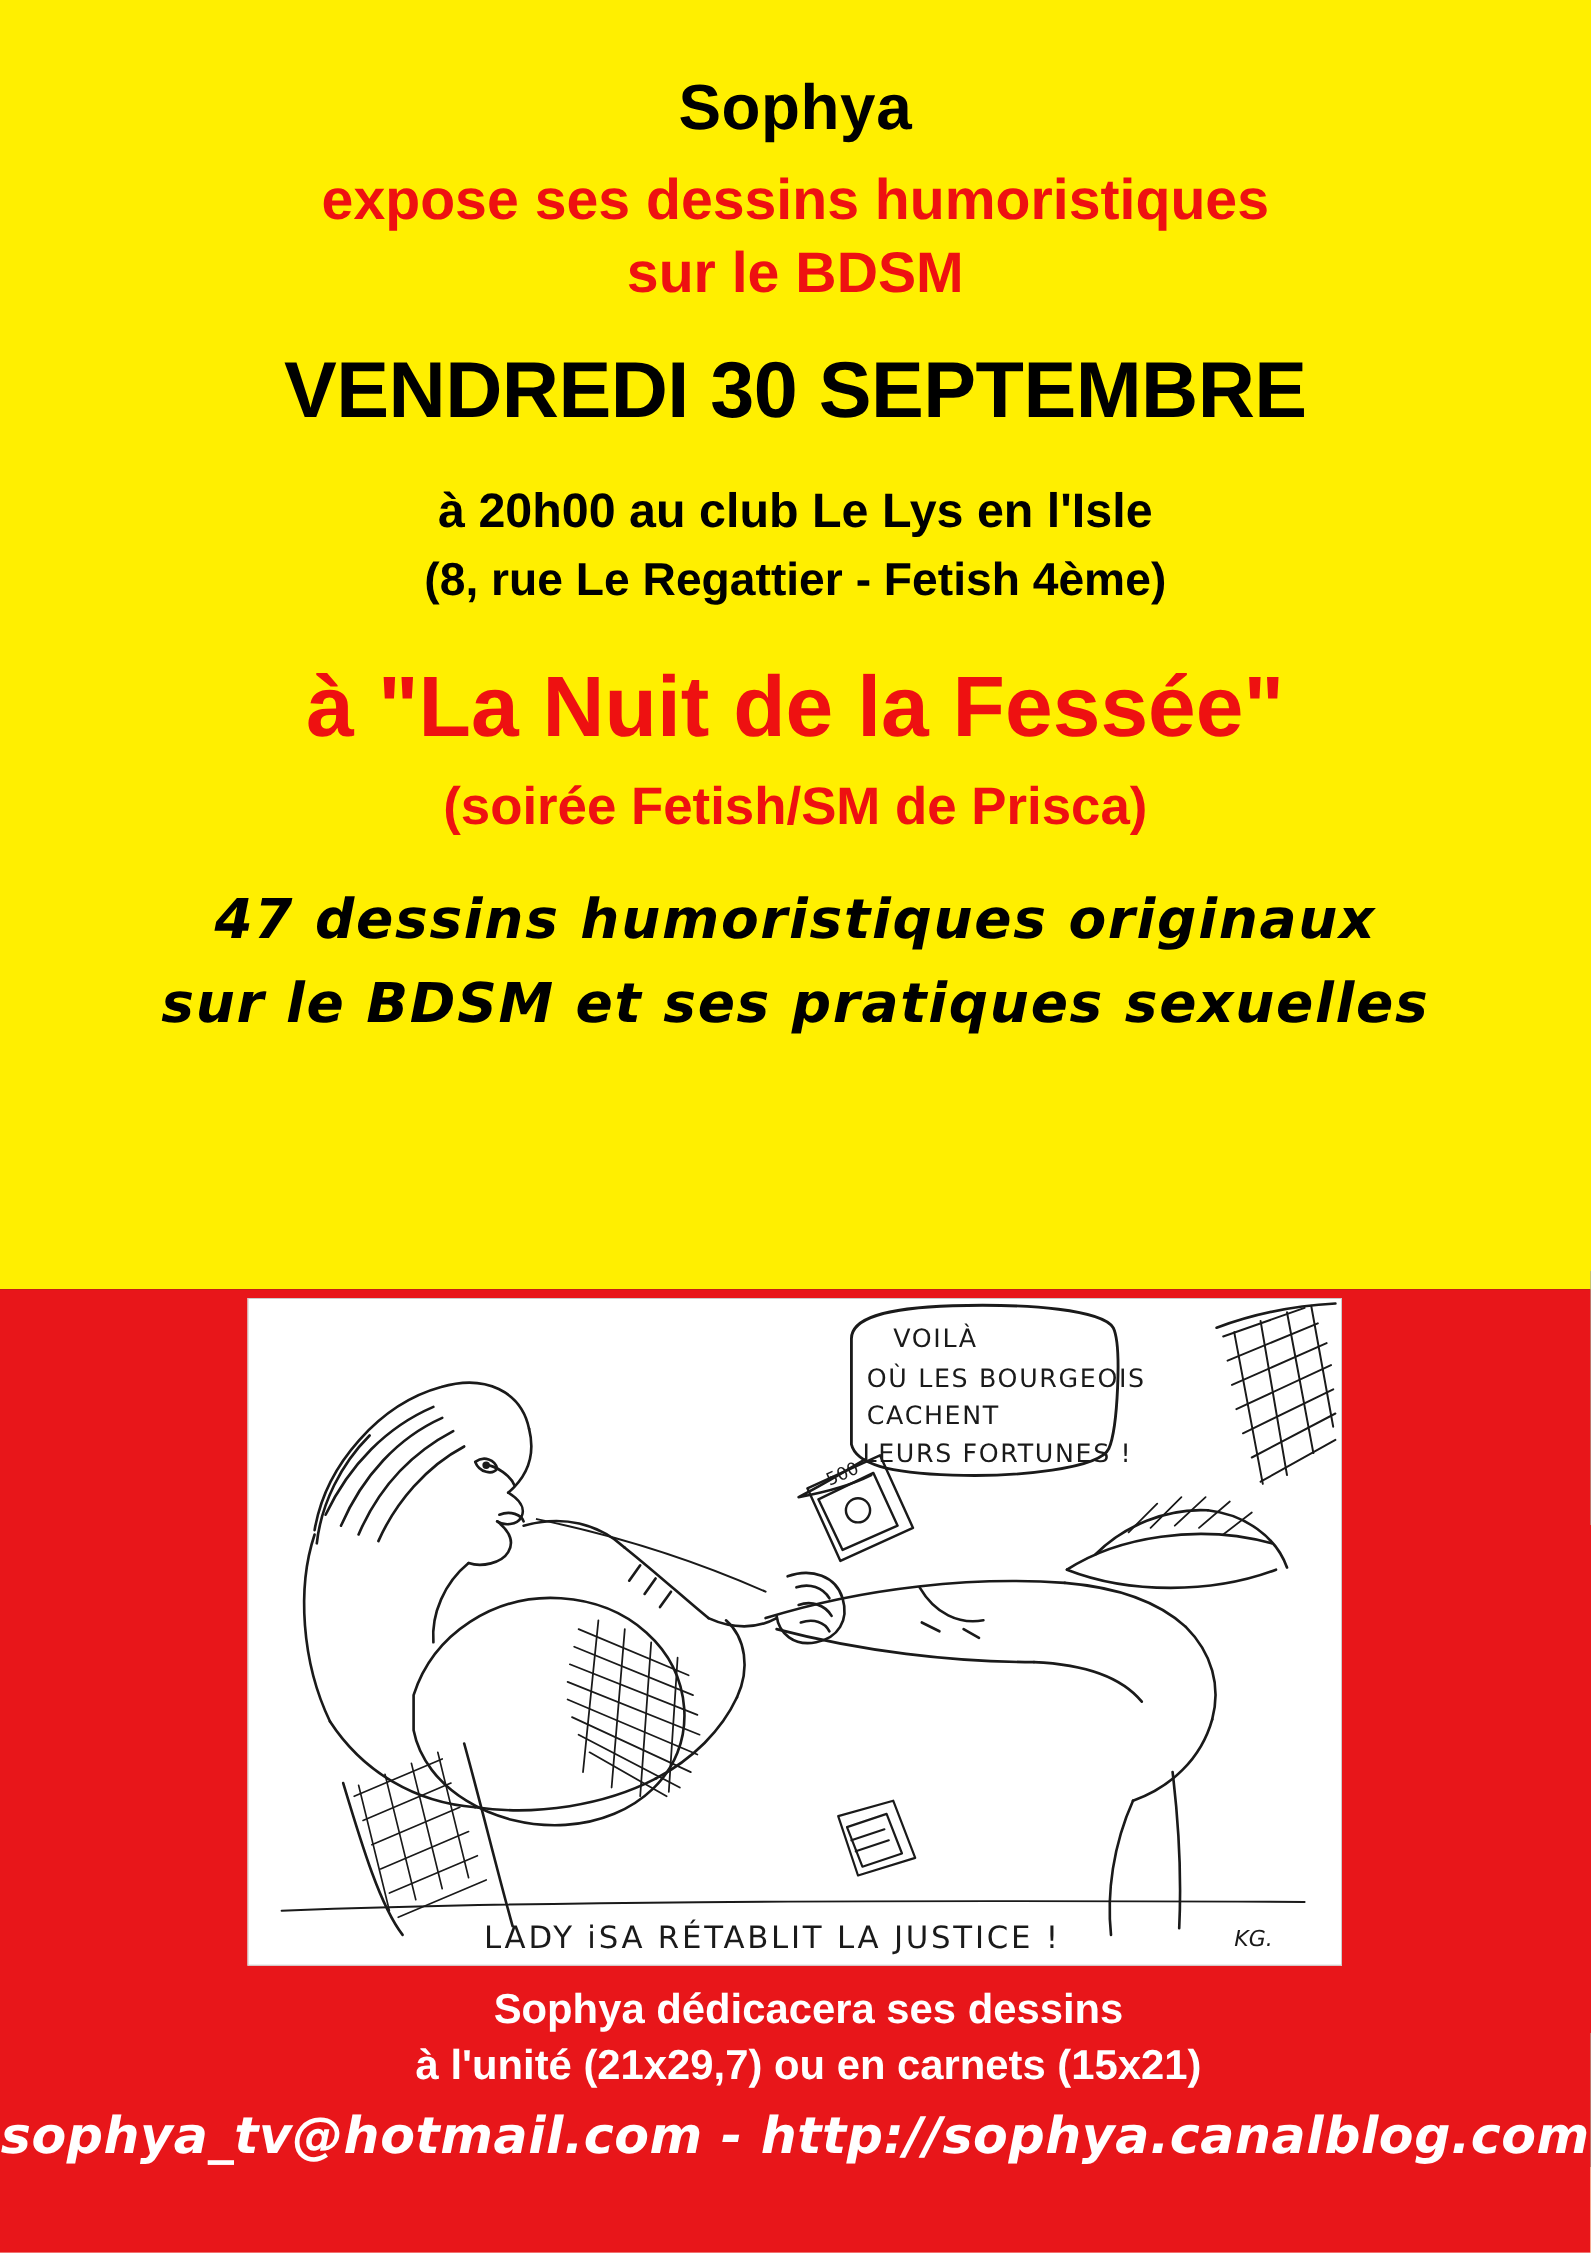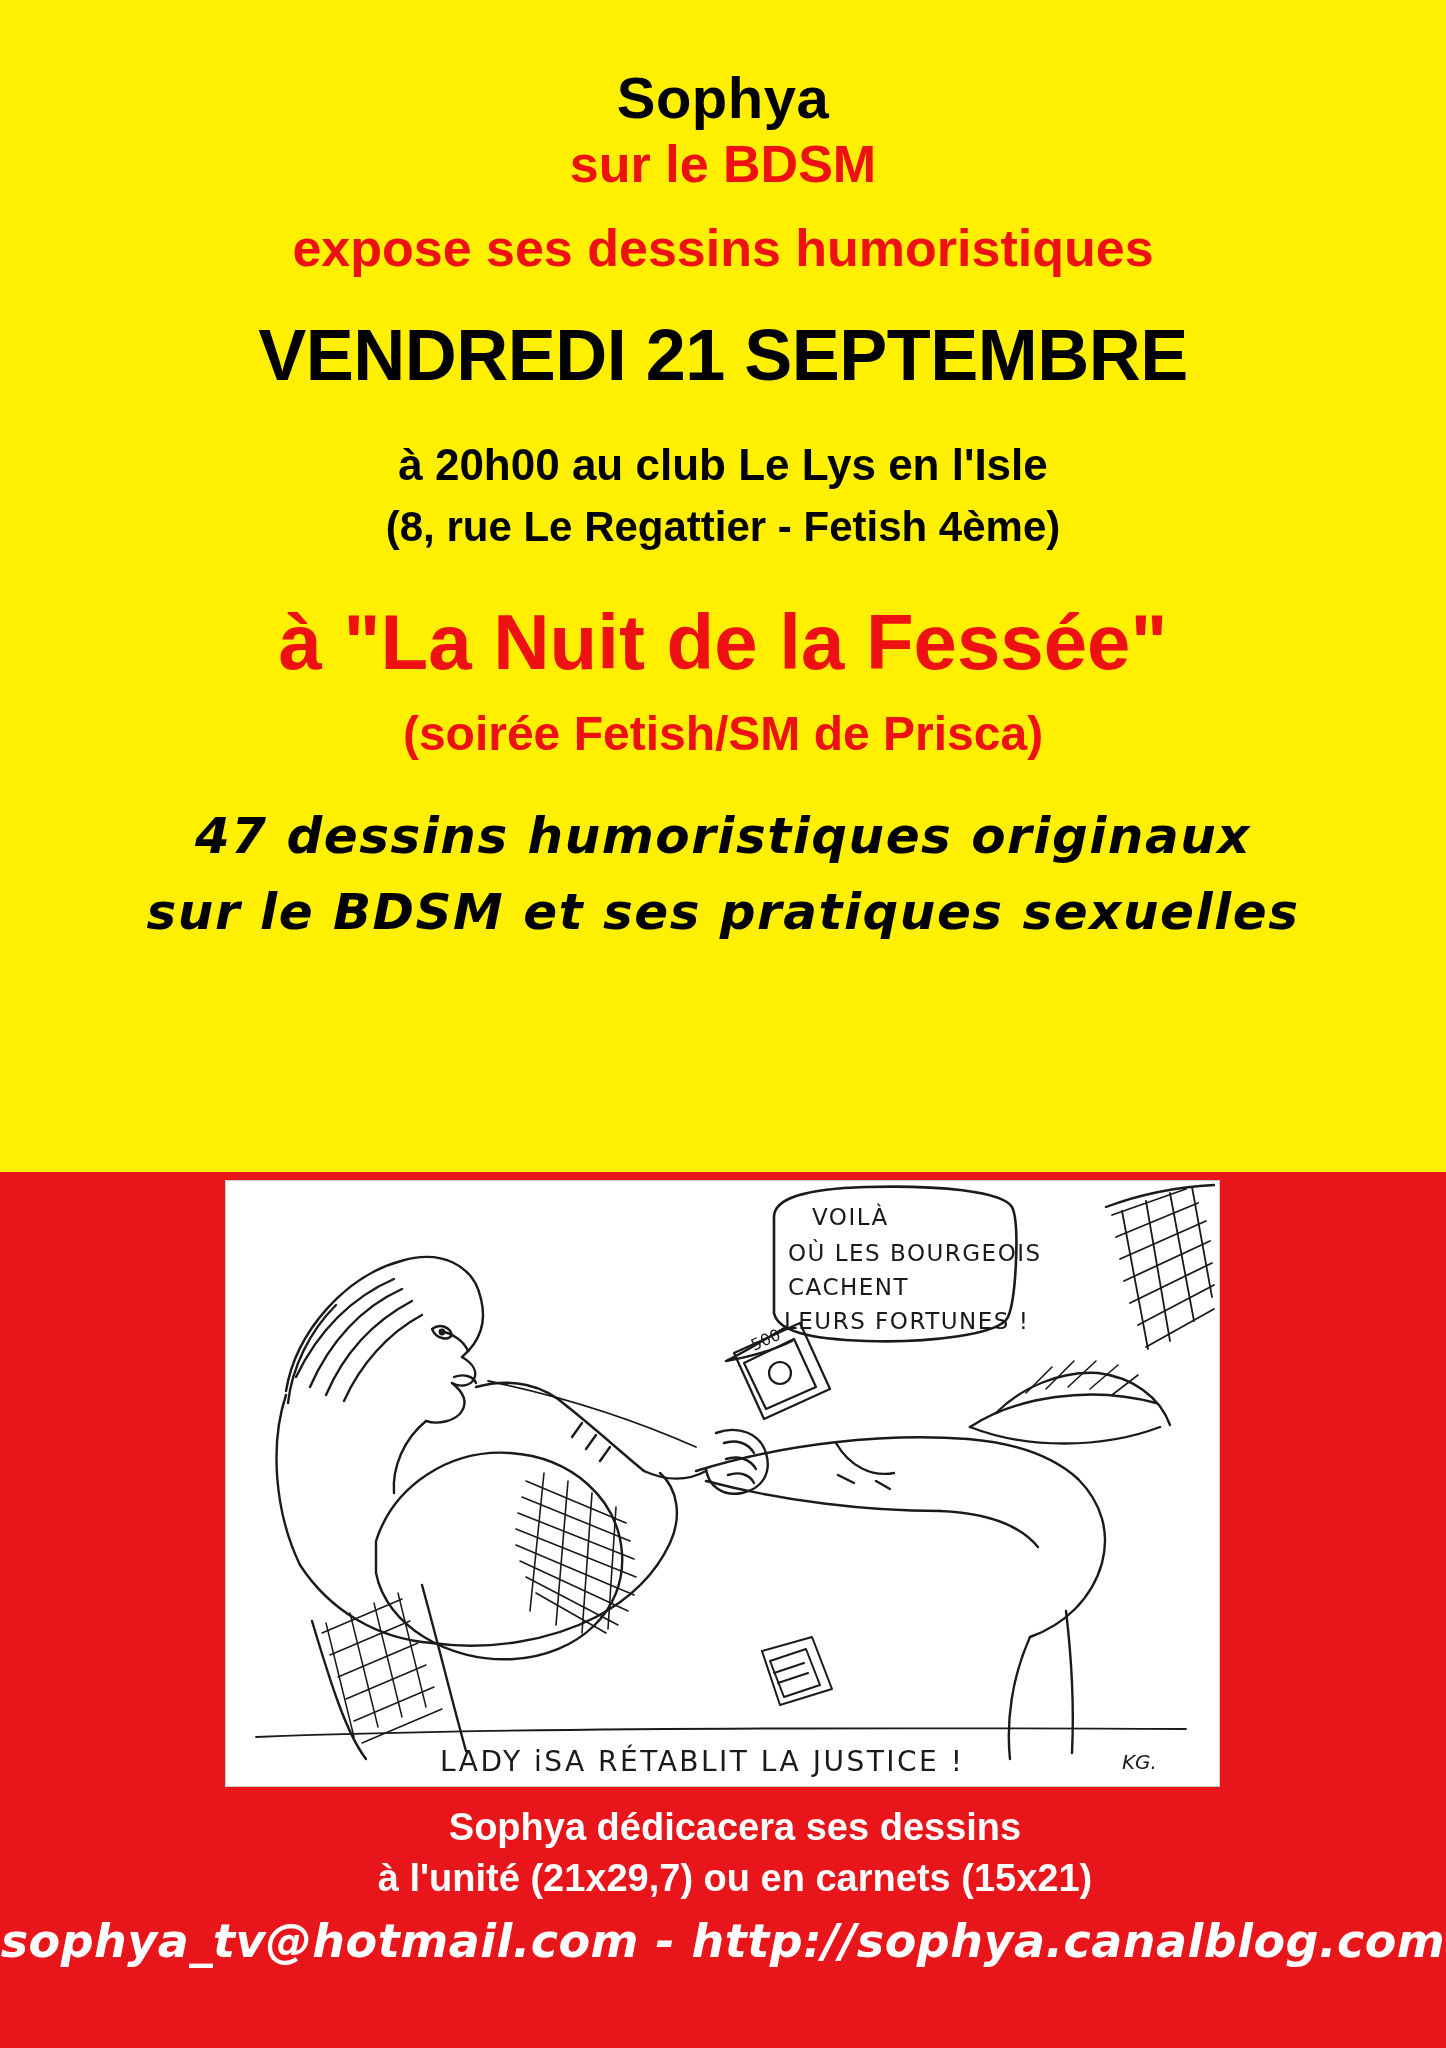--- a/index.html
+++ b/index.html
@@ -156,24 +156,24 @@
 </style>
 </head>
 <body>
 
 <div class="poster">
 
   <div class="top-panel">
 
     <h1 class="artist-name">Sophya</h1>
 
+    <p class="subtitle-red">expose ses dessins humoristiques</p>
     <p class="subtitle-red" style="padding-top:4px;">sur le BDSM</p>
-    <p class="subtitle-red">expose ses dessins humoristiques</p>
-
-    <p class="date-line">VENDREDI 21 SEPTEMBRE</p>
+
+    <p class="date-line">VENDREDI 30 SEPTEMBRE</p>
 
     <p class="venue-line">à 20h00 au club Le Lys en l'Isle</p>
     <p class="address-line">(8, rue Le Regattier - Fetish 4ème)</p>
 
     <p class="event-title">à "La Nuit de la Fessée"</p>
     <p class="event-sub">(soirée Fetish/SM de Prisca)</p>
 
     <p class="script-line script-1">47 dessins humoristiques originaux</p>
     <p class="script-line script-2">sur le BDSM et ses pratiques sexuelles</p>
   </div>

